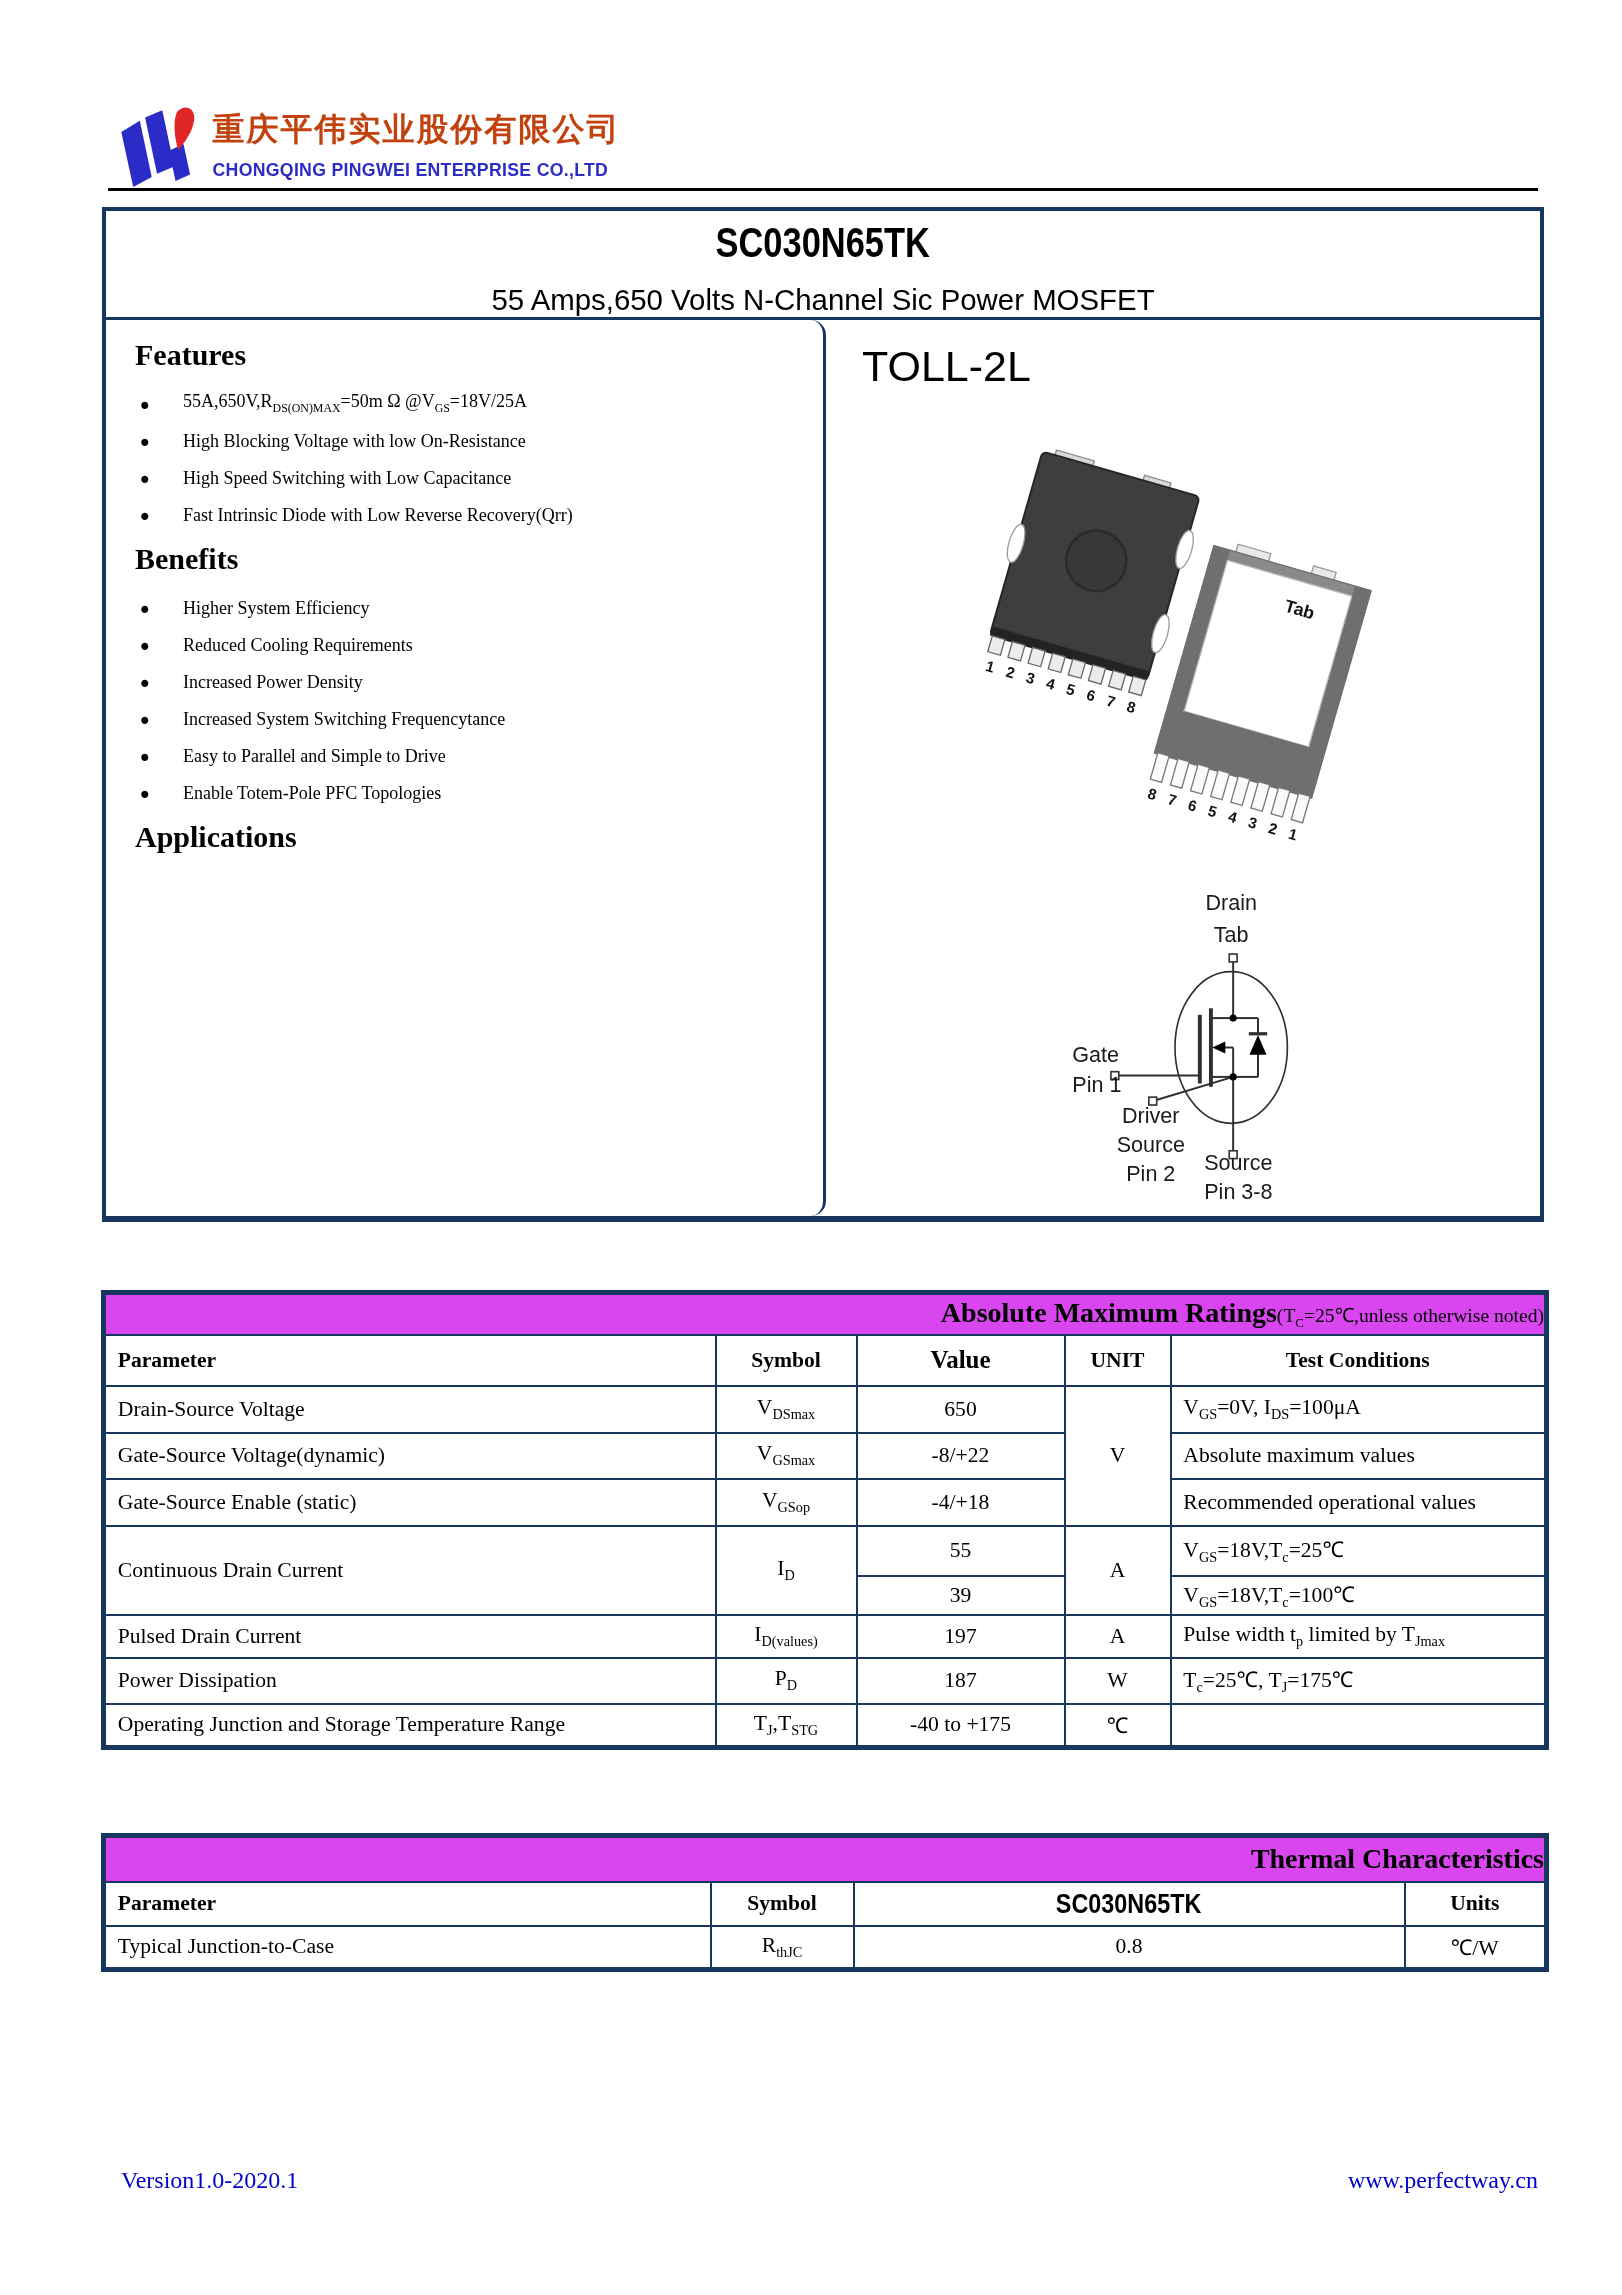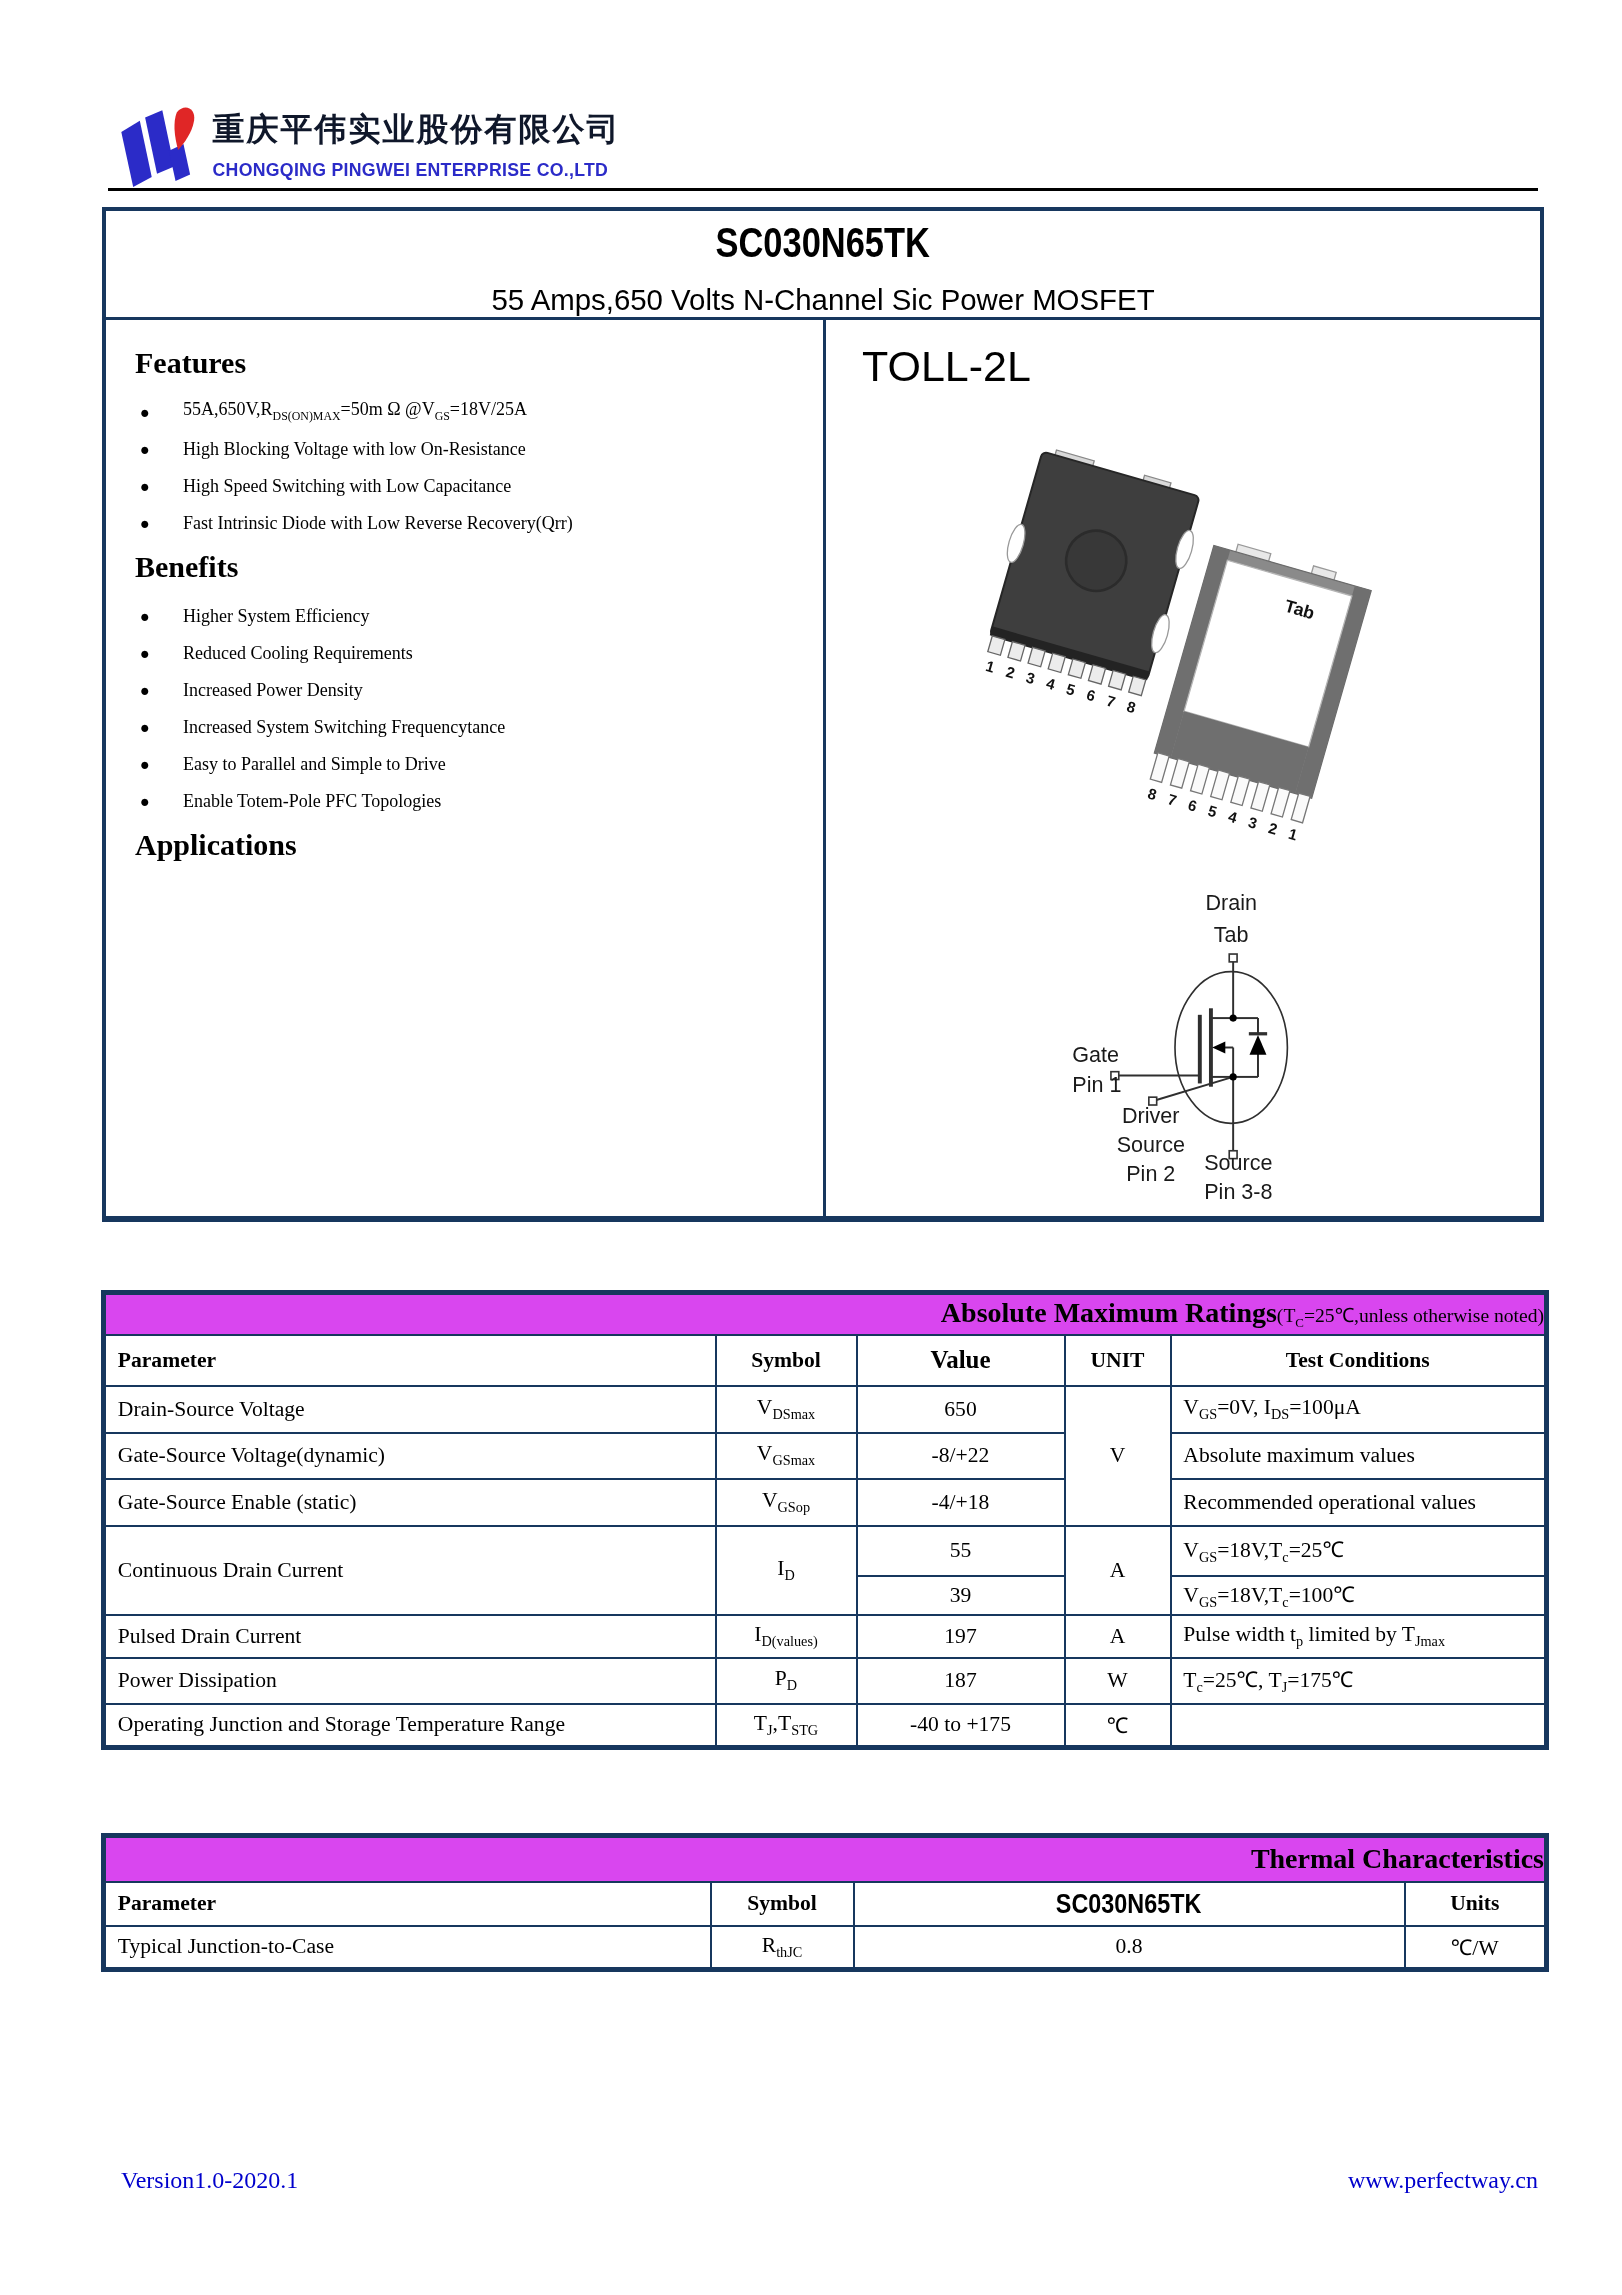--- a/index.html
+++ b/index.html
@@ -3,36 +3,36 @@
 <meta charset="utf-8">
 <style>
   html,body { margin:0; padding:0; background:#fff; }
   .page { position:relative; width:1623px; height:2295px; background:#fff;
           font-family:"Liberation Serif", serif; color:#000; overflow:hidden; }
 
   
   .logo-block { position:absolute; left:116px; top:103px; display:flex; }
   .logo-mark { width:86px; height:86px; flex:none; }
   .logo-text { margin-left:10.5px; }
-  .logo-cn { font-size:32px; color:#0f172a; font-family:"Liberation Sans",sans-serif;
+  .logo-cn { font-size:32px; color:#c2410c; font-family:"Liberation Sans",sans-serif;
              font-weight:600; letter-spacing:2px; margin-top:5.2px; }
   .logo-en { font-size:17.7px; color:#2B2BC8; font-family:"Liberation Sans",sans-serif;
              font-weight:600; margin-top:7.9px; letter-spacing:0.3px; }
   .header-rule { position:absolute; left:108px; top:188px; width:1430px; height:3.3px; background:#000; }
 
   
   .main-box { position:absolute; left:102px; top:207px; width:1442px; height:1015px;
               border:4.6px solid #17375E; border-bottom-width:6.5px; box-sizing:border-box; }
   .title-area { height:109px; border-bottom:3.3px solid #17375E; box-sizing:border-box;
                 text-align:center; padding-top:7.9px; }
   .part-number { display:inline-block; font-family:"Liberation Sans",sans-serif; font-weight:700;
                  font-size:42px; transform:scaleX(0.82); transform-origin:center; }
   .part-desc { font-family:"Liberation Sans",sans-serif; font-size:29.4px; margin-top:16px; }
   .columns { display:flex; height:calc(100% - 109px); }
-  .col-left { width:720px; border-right:3.3px solid #17375E; box-sizing:border-box; padding-top:10px; }
+  .col-left { width:720px; border-right:3.3px solid #17375E; box-sizing:border-box; padding-top:2px;border-radius:15px; }
   .col-right { flex:1; position:relative; }
 
   h2.section { font-size:30px; font-weight:700; margin:15.7px 0 6.5px 29px;
                font-family:"Liberation Serif",serif; }
   ul.blist { list-style:none; margin:3.9px 0 0 0; padding:0 0 0 34px; }
   ul.blist li { display:flex; align-items:flex-end; height:37px; font-size:18px; }
   ul.blist li::before { content:"●"; font-size:16.4px; margin-right:33px; flex:none; }
   ul.blist.big li::before { font-size:21.6px; margin-right:29px; }
 
   

